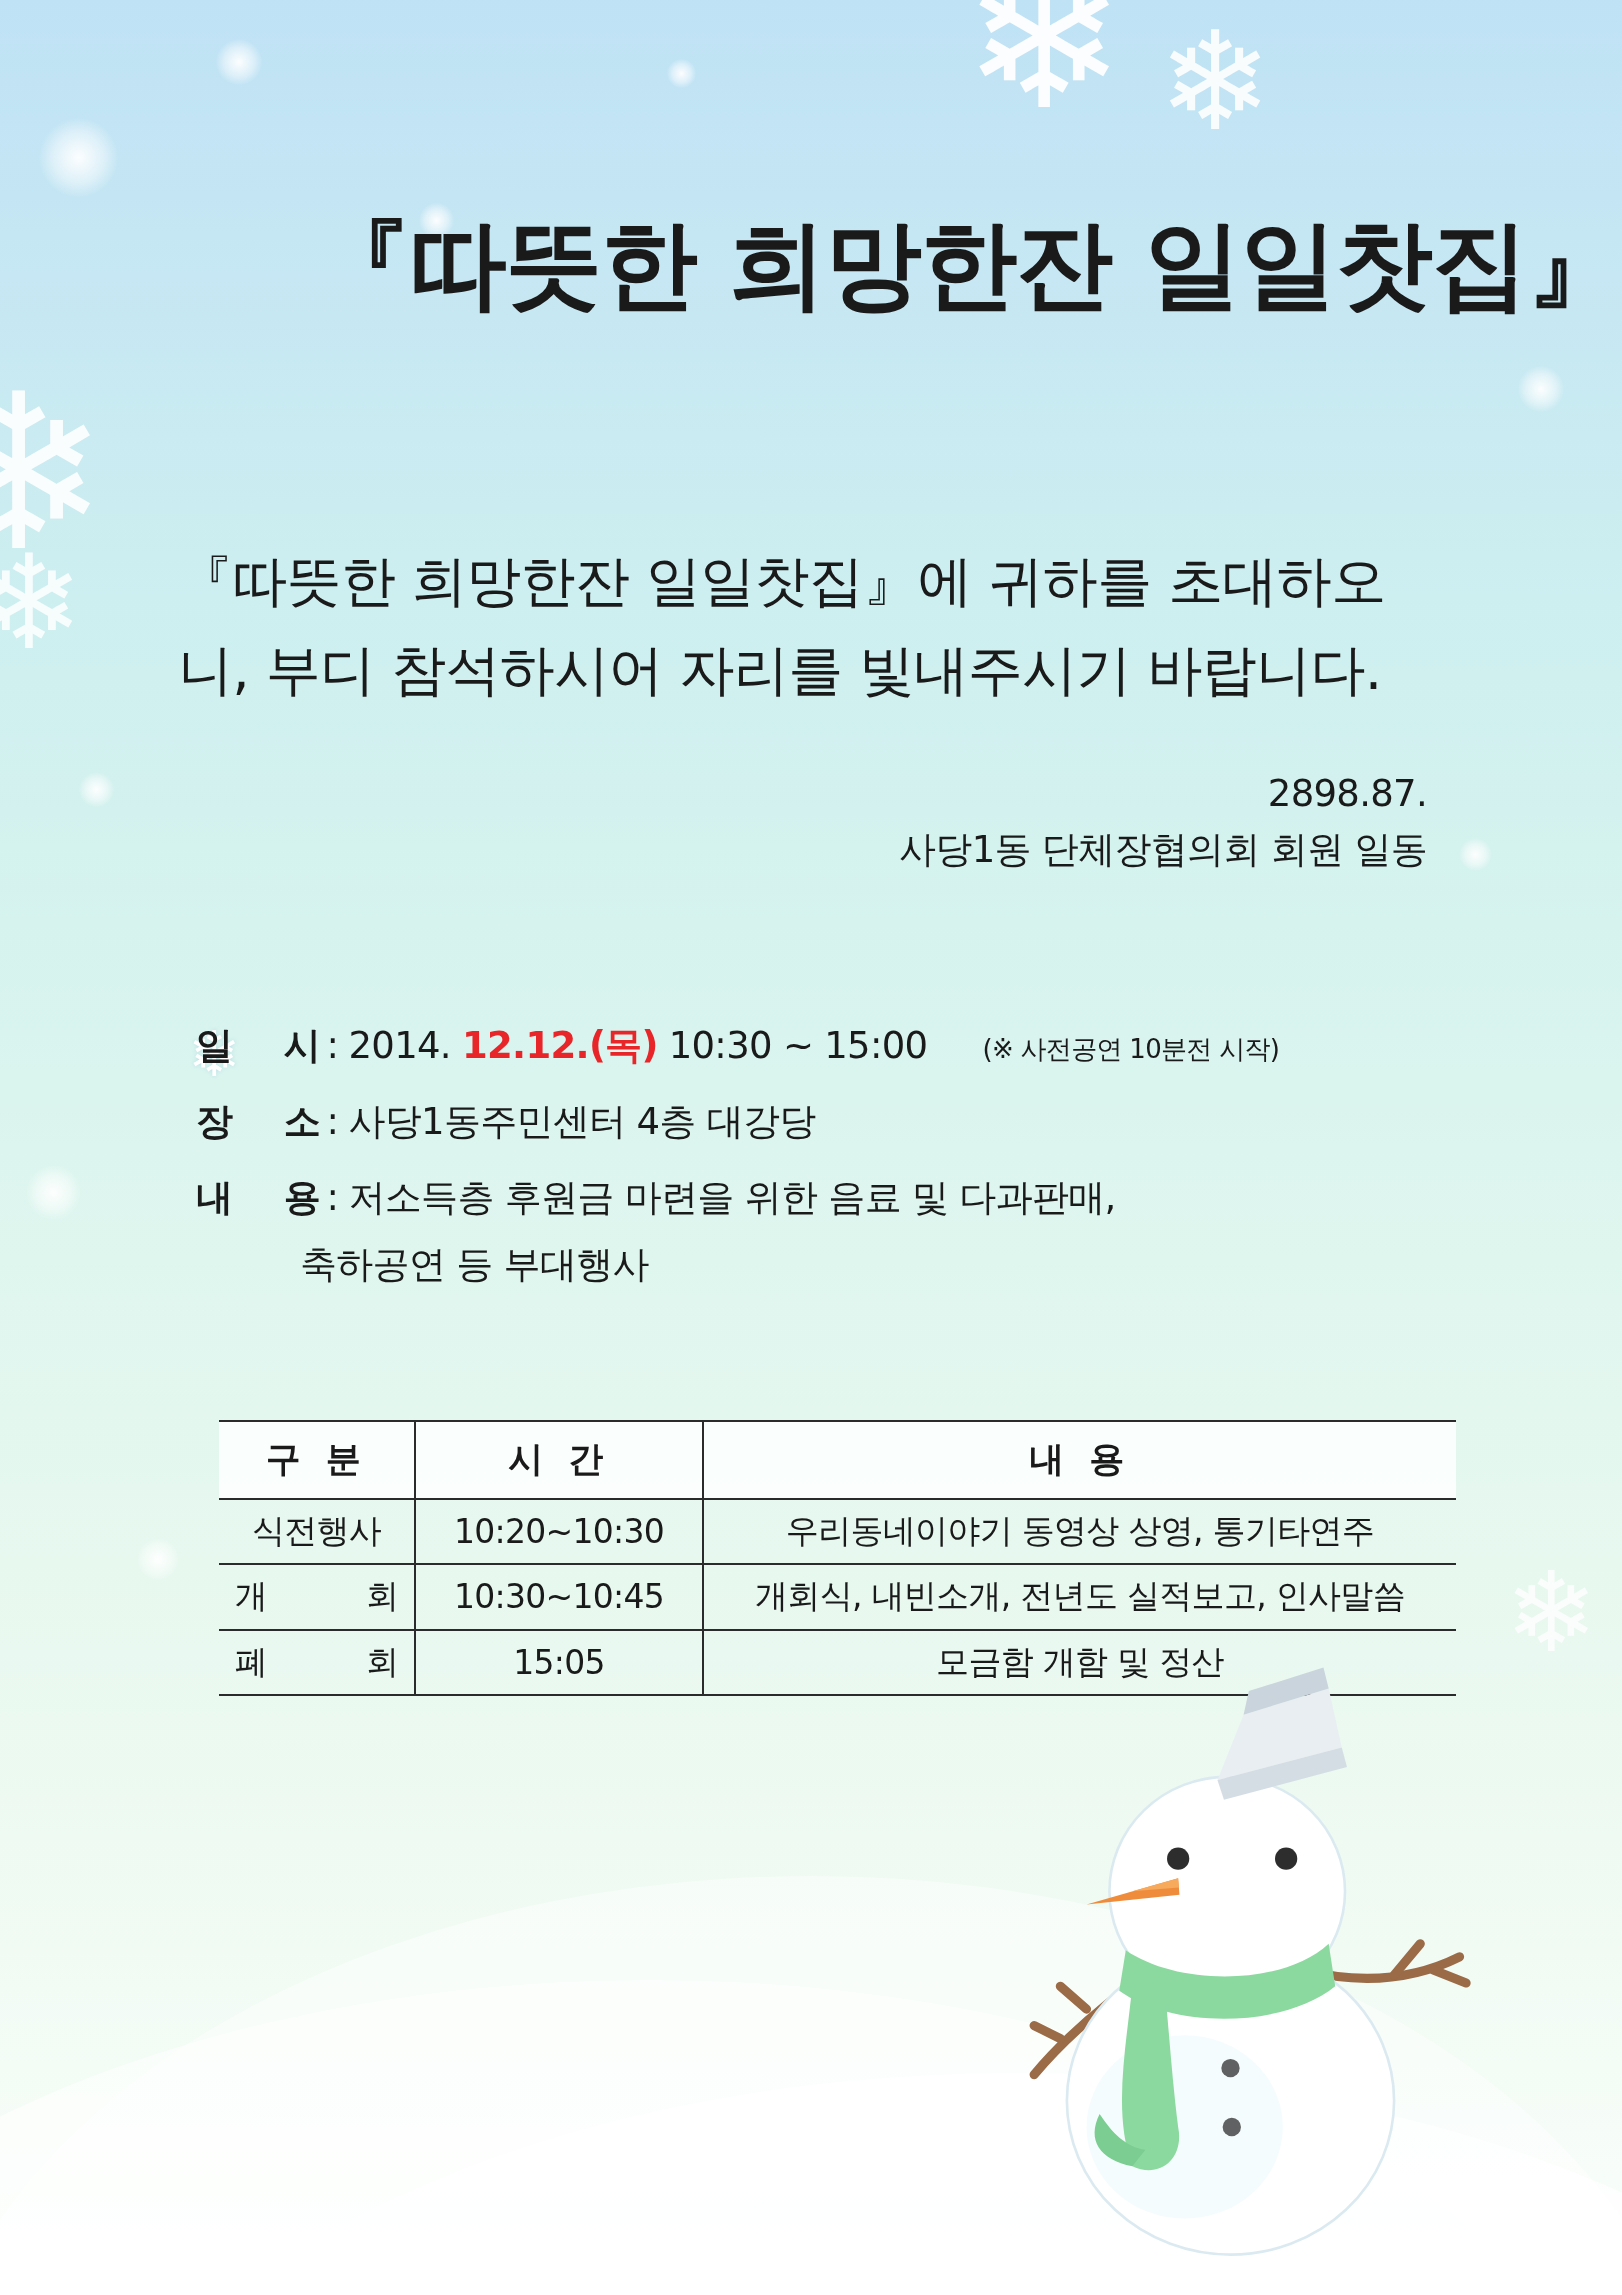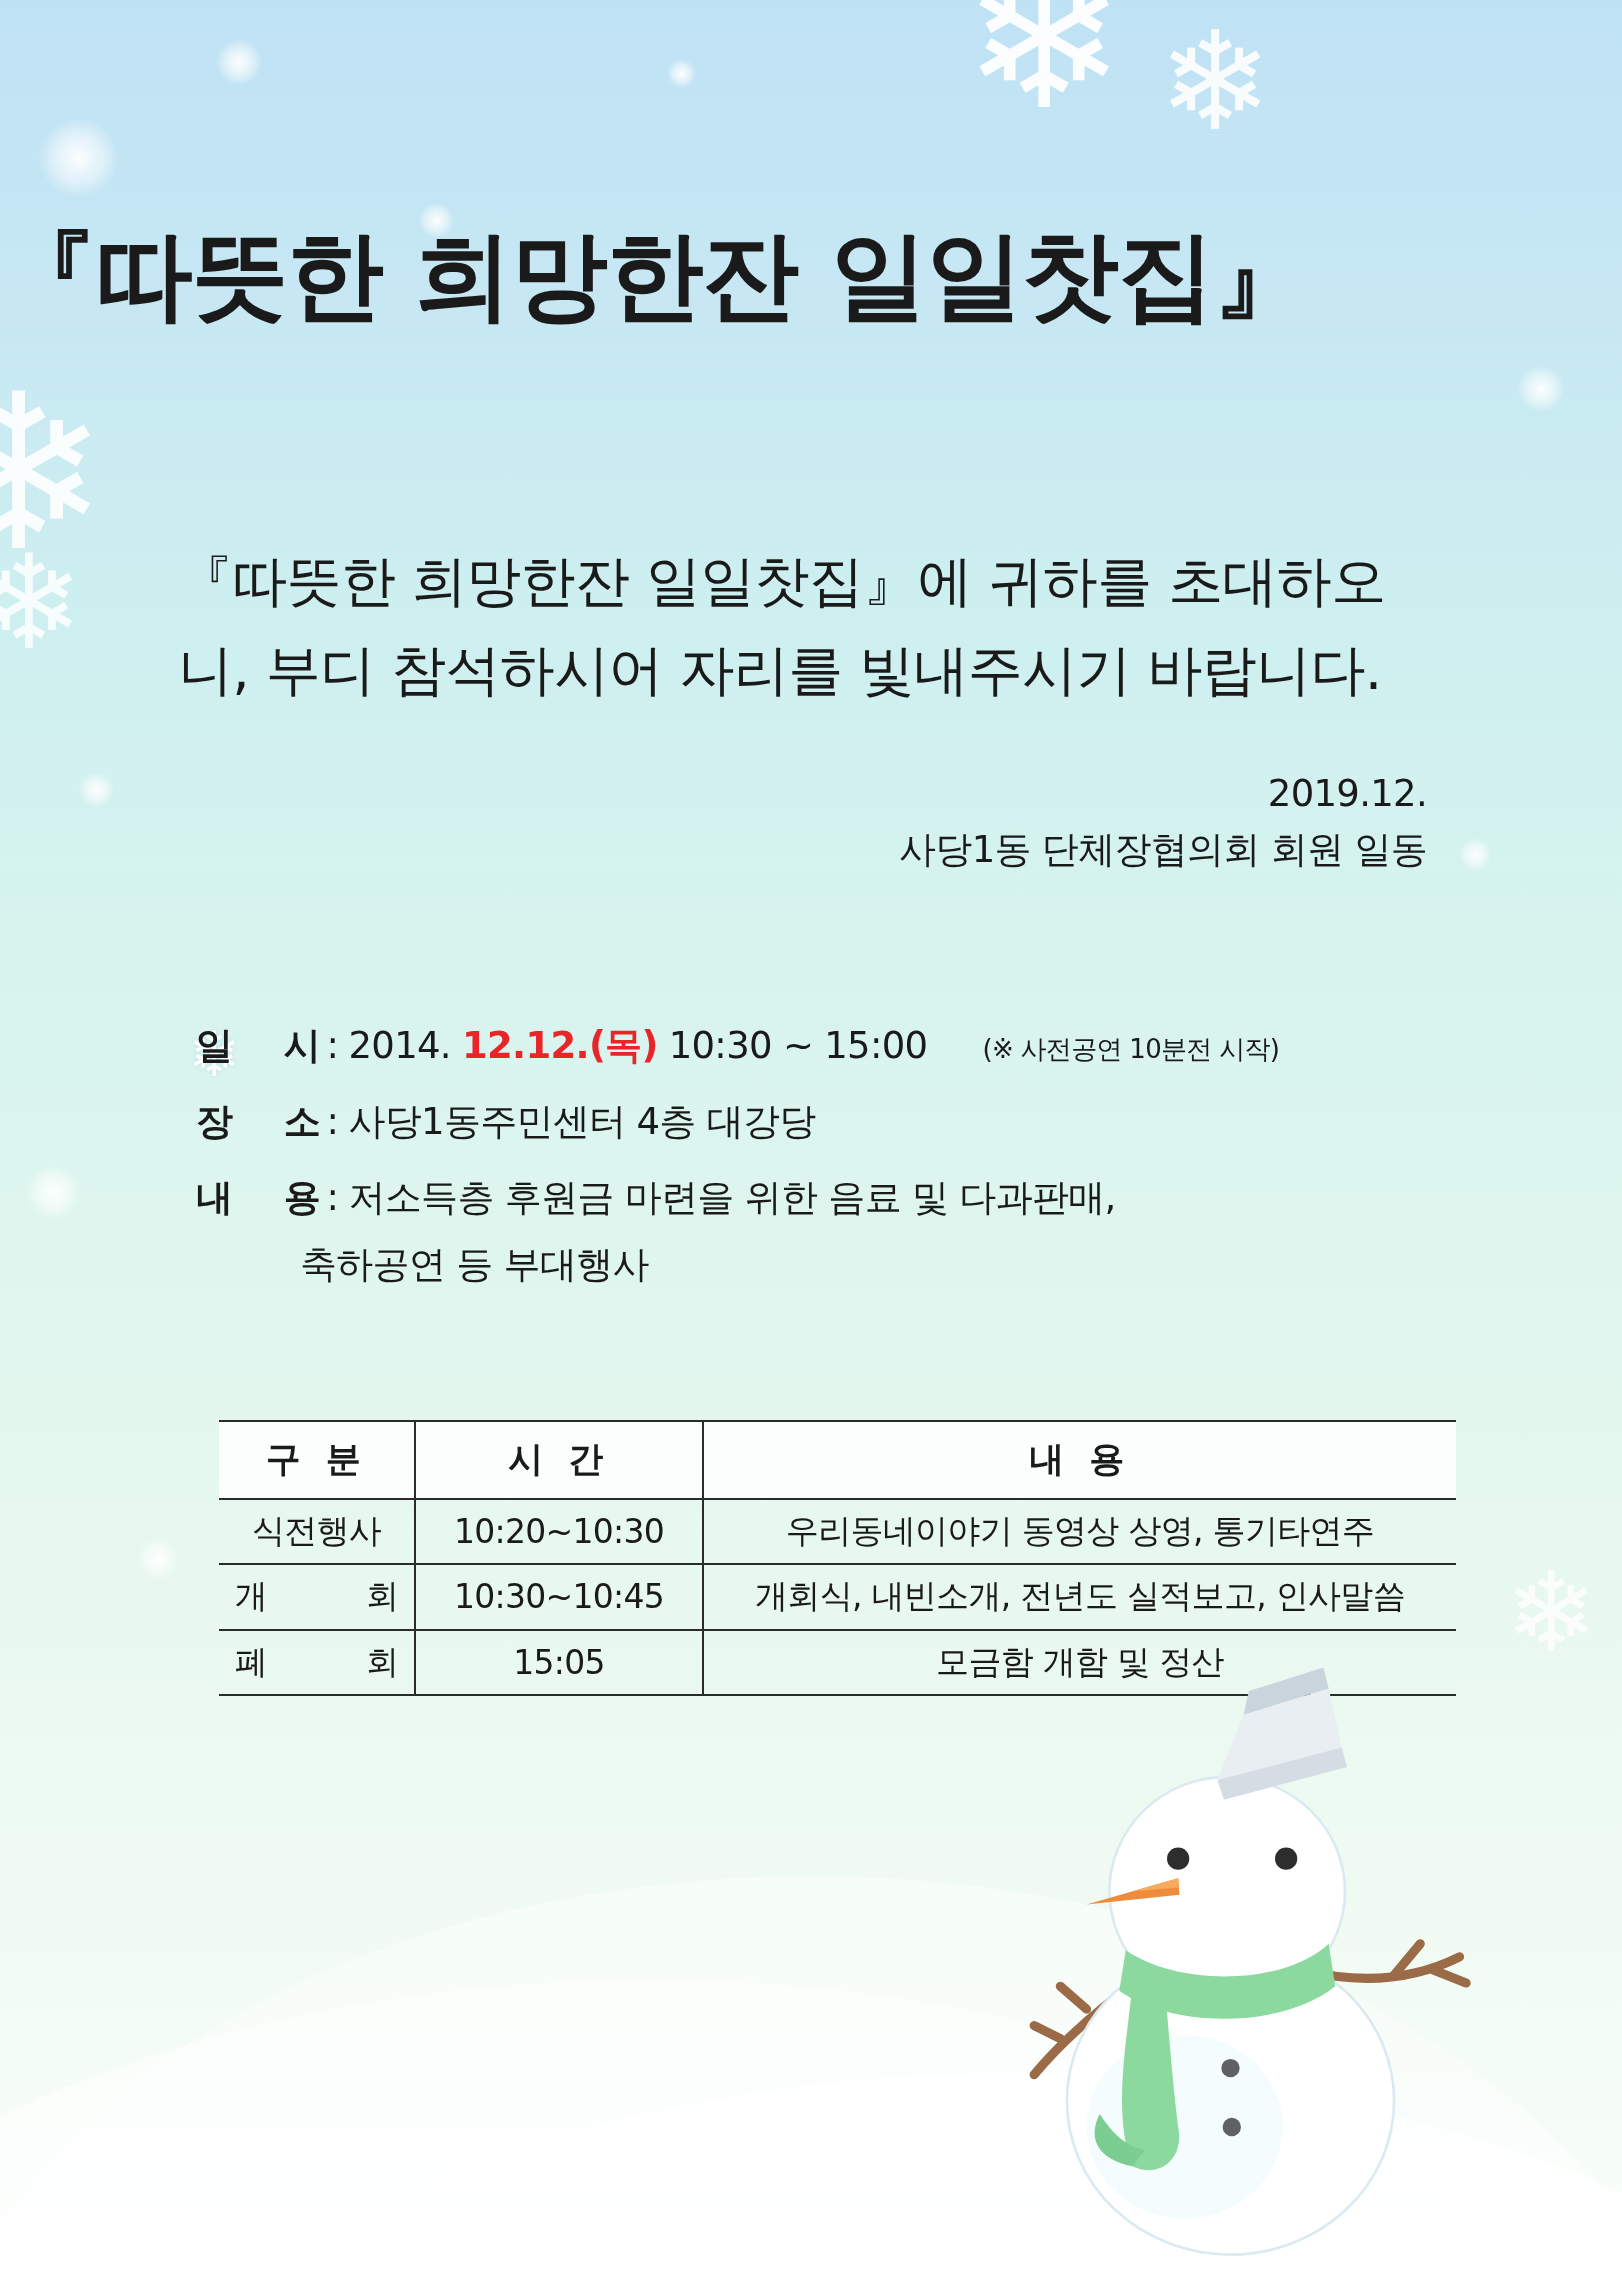--- a/index.html
+++ b/index.html
@@ -75,24 +75,24 @@
   }
 
   
   .content {
     position: absolute;
     inset: 0;
   }
 
   .title {
     position: absolute;
-    top: 212px;
+    top: 201px;
     left: 0;
     width: 100%;
-    text-align: left;
+    text-align: right;
     font-size: 97px;
     font-weight: 700;
     letter-spacing: -1.3px;
     color: #1a1a1a;
     white-space: nowrap;
   }
 
   .invite {
     position: absolute;
     top: 537px;
@@ -255,21 +255,21 @@
   <div class="snowflake" style="left:-26px;  top:537px;  font-size:131px; opacity:0.85;">❄</div>
   <div class="snowflake" style="left:1505px; top:1557px; font-size:111px; opacity:0.8;">❄</div>
 
   <div class="content">
 
     <div class="title">『따뜻한 희망한잔 일일찻집』</div>
 
     <div class="invite">『따뜻한 희망한잔 일일찻집』에 귀하를 초대하오니, 부디 참석하시어 자리를 빛내주시기 바랍니다.</div>
 
     <div class="signature">
-      <div>2019.12.</div>
+      <div>2898.87.</div>
       <div>사당1동 단체장협의회 회원 일동</div>
     </div>
 
     <div class="flake-bullet">❄</div>
 
     <div class="info-block">
 
       <div class="info-row">
         <span class="info-label">
           <span>일</span>

